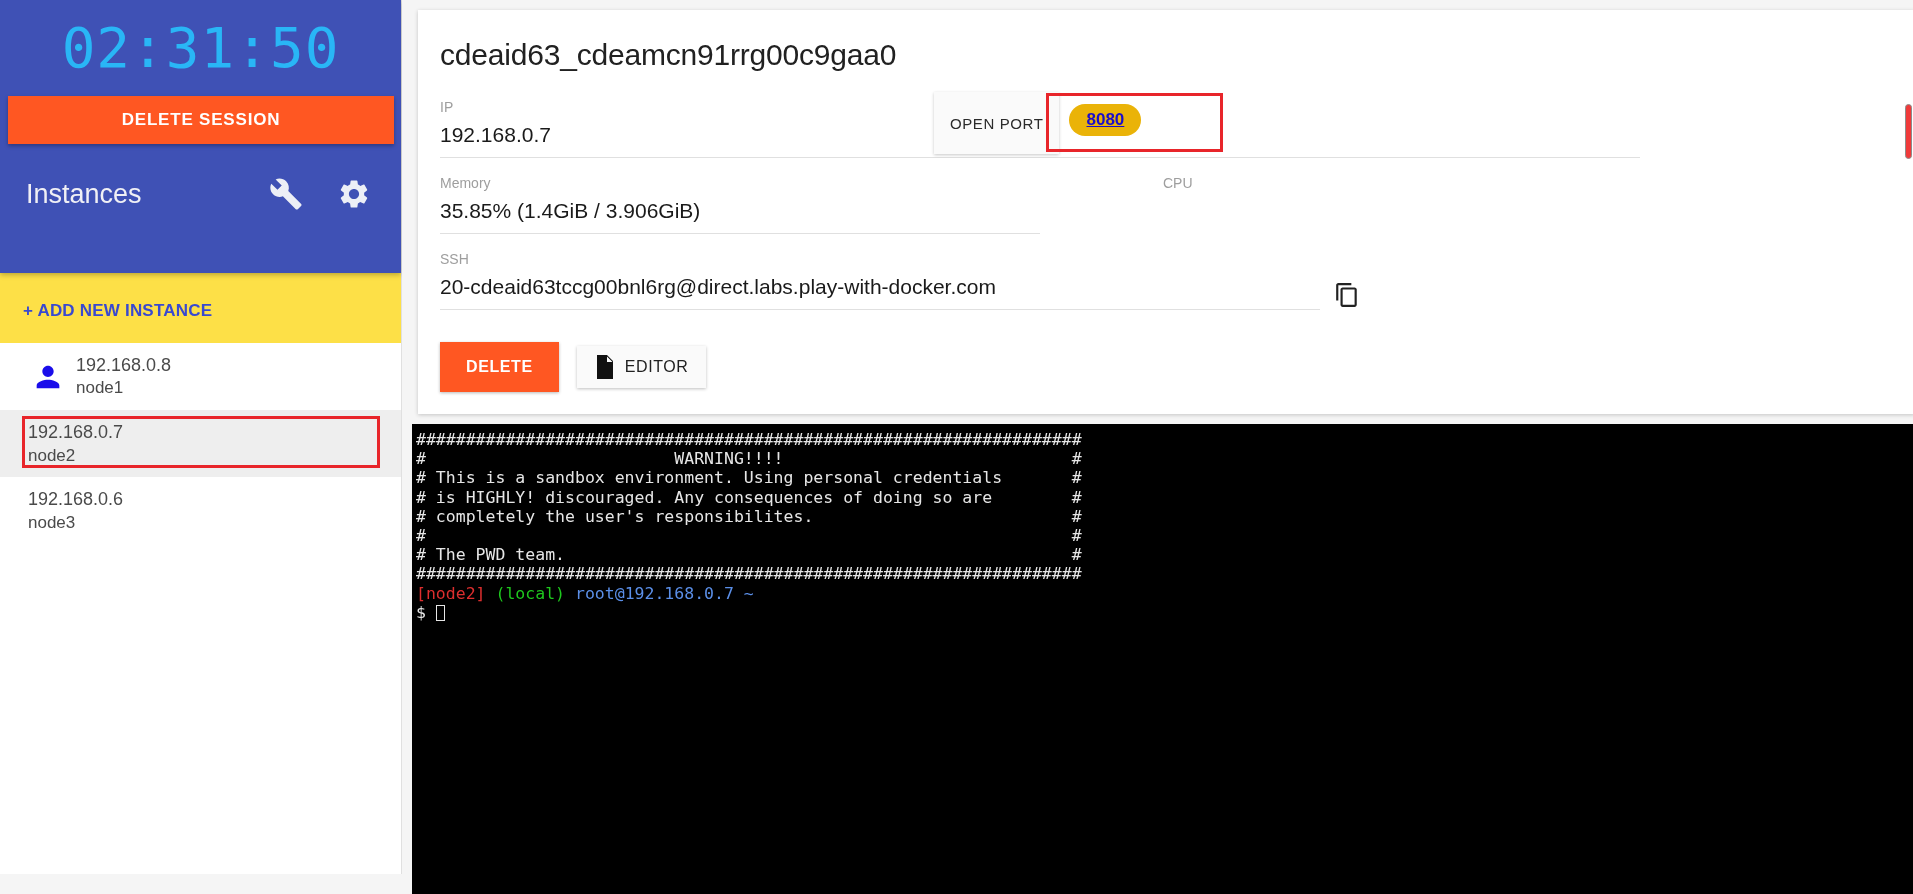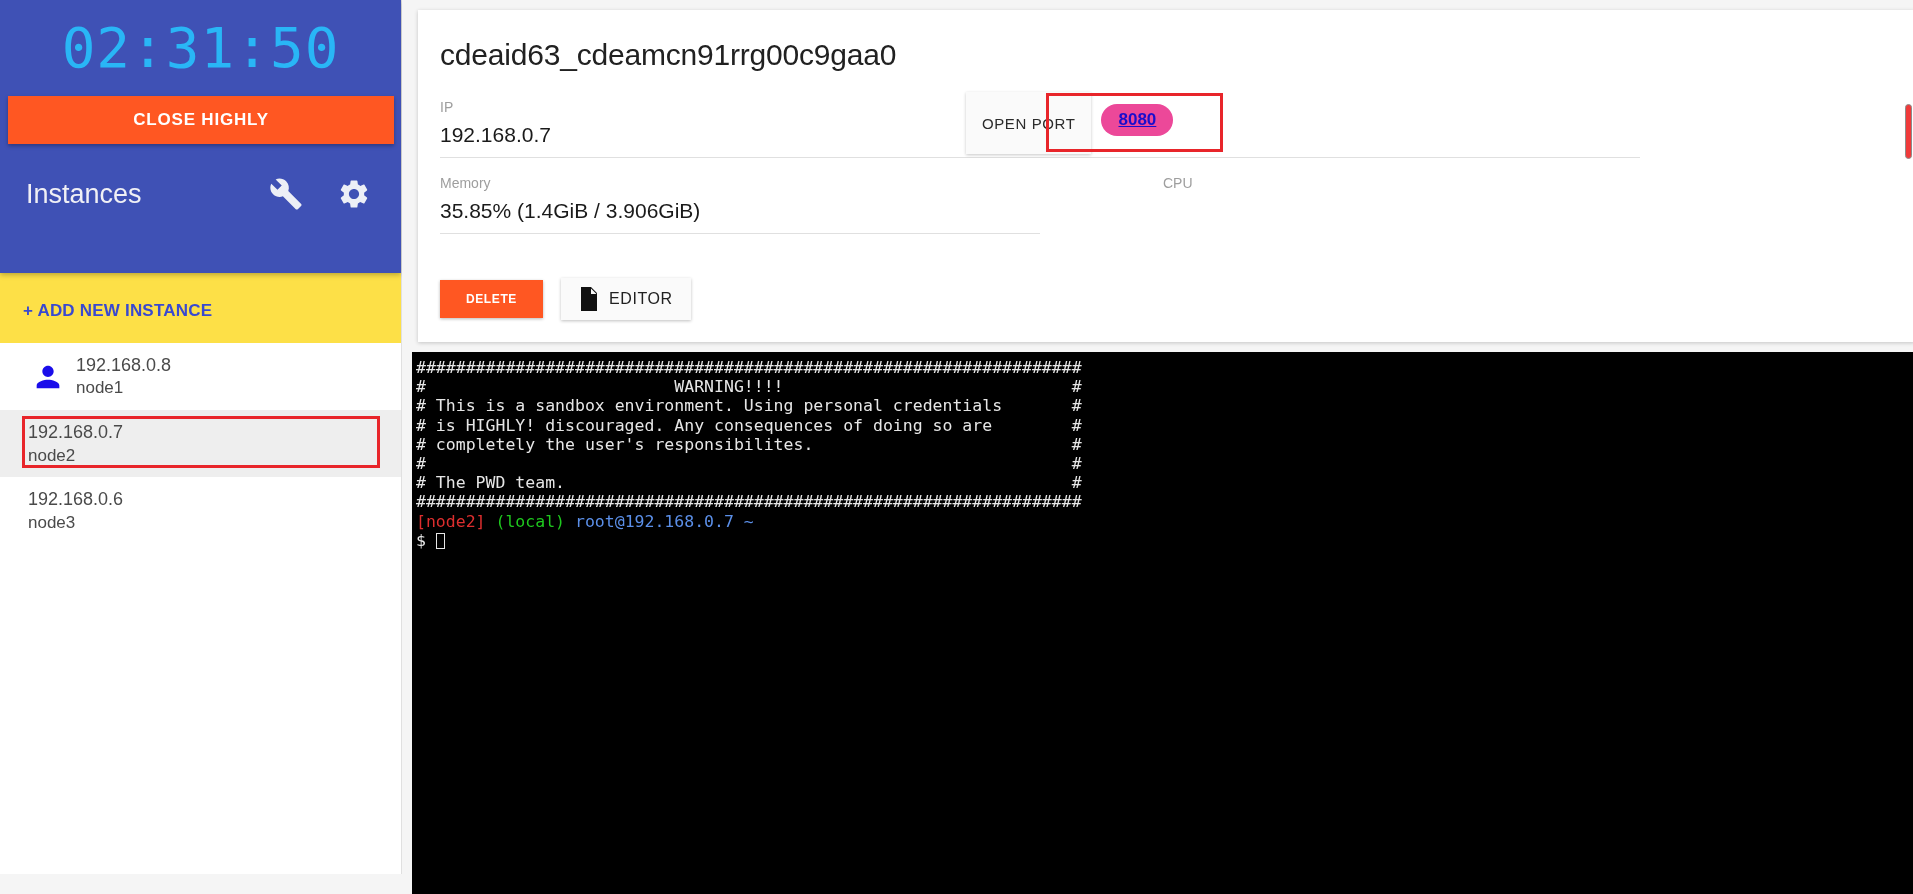--- a/index.html
+++ b/index.html
@@ -138,21 +138,21 @@
     white-space: nowrap;
   }
   .col-ip { width: 600px; }
   .col-port { width: 600px; }
   .col-half { width: 600px; }
   .col-spacer { width: 123px; }
   .row-gap { height: 12px; }
 
   .openport-wrap {
     position: absolute;
-    left: 548px; top: 82px;
+    left: 516px; top: 82px;
     display: flex;
     align-items: flex-start;
     z-index: 5;
   }
   .openport-btn {
     background: #fafafa;
     border: none;
     box-shadow: 0 1px 3px rgba(0,0,0,0.22);
     font-size: 15px;
     letter-spacing: 0.6px;
@@ -161,21 +161,21 @@
     height: 62px;
     cursor: pointer;
     font-family: "Liberation Sans", sans-serif;
   }
   .port-chip-area {
     margin-left: 10px;
     padding-top: 12px;
   }
   .port-chip {
     display: inline-block;
-    background: #ec4899;
+    background: #eab308;
     border-radius: 16px;
     padding: 6px 17px;
     font-size: 17px;
     font-weight: bold;
     color: #1a0dcc;
     text-decoration: underline;
     cursor: pointer;
   }
   .ann-box-port {
     position: absolute;
@@ -190,22 +190,22 @@
   .ssh-field { width: 880px; }
   .copy-icon { margin-left: 14px; margin-bottom: 6px; cursor: pointer; }
   .copy-icon svg { display:block; width: 26px; height: 26px; fill: #222; }
 
   .btn-row { margin-top: 28px; display: flex; align-items: center; }
   .btn-delete {
     background: #ff5722;
     color: #fff;
     border: none;
     padding: 0 26px;
-    height: 38px;
-    font-size: 12px;
+    height: 50px;
+    font-size: 16px;
     font-weight: bold;
     letter-spacing: 0.6px;
     cursor: pointer;
     box-shadow: 0 1px 3px rgba(0,0,0,0.28);
     font-family: "Liberation Sans", sans-serif;
   }
   .btn-editor {
     background: #fafafa;
     color: #212121;
     border: none;
@@ -272,21 +272,21 @@
   }
 </style>
 </head>
 <body>
 
 <div class="app">
 
   <div class="sidebar">
     <div class="sidebar-top">
       <div class="clock">02:31:50</div>
-      <button class="close-session">CLOSE HIGHLY</button>
+      <button class="close-session">DELETE SESSION</button>
       <div class="instances-row">
         <div class="instances-title">Instances</div>
         <span class="tool-icon">
           <svg viewBox="0 0 24 24">
               <path d="M22.7 19l-9.1-9.1c.9-2.3.4-5-1.5-6.9-2-2-5-2.4-7.4-1.3L9 6 6 9 1.6 4.7C.4 7.1.9 10.1 2.9 12.1c1.9 1.9 4.6 2.4 6.9 1.5l9.1 9.1c.4.4 1 .4 1.4 0l2.3-2.3c.5-.4.5-1.1.1-1.4z"></path>
             </svg>
         </span>
         <span class="tool-icon">
           <svg viewBox="0 0 24 24">
               <path d="M19.14 12.94c.04-.3.06-.61.06-.94 0-.32-.02-.64-.07-.94l2.03-1.58c.18-.14.23-.41.12-.61l-1.92-3.32c-.12-.22-.37-.29-.59-.22l-2.39.96c-.5-.38-1.03-.7-1.62-.94l-.36-2.54c-.04-.24-.24-.41-.48-.41h-3.84c-.24 0-.43.17-.47.41l-.36 2.54c-.59.24-1.13.57-1.62.94l-2.39-.96c-.22-.08-.47 0-.59.22L2.74 8.87c-.12.21-.08.47.12.61l2.03 1.58c-.05.3-.09.63-.09.94s.02.64.07.94l-2.03 1.58c-.18.14-.23.41-.12.61l1.92 3.32c.12.22.37.29.59.22l2.39-.96c.5.38 1.03.7 1.62.94l.36 2.54c.05.24.24.41.48.41h3.84c.24 0 .44-.17.47-.41l.36-2.54c.59-.24 1.13-.56 1.62-.94l2.39.96c.22.08.47 0 .59-.22l1.92-3.32c.12-.22.07-.47-.12-.61l-2.01-1.58zM12 15.6c-1.98 0-3.6-1.62-3.6-3.6s1.62-3.6 3.6-3.6 3.6 1.62 3.6 3.6-1.62 3.6-3.6 3.6z"></path>
@@ -359,20 +359,31 @@
           <div class="field-value">35.85% (1.4GiB / 3.906GiB)</div>
         </div>
         <div class="col-spacer"></div>
         <div class="field col-half">
           <div class="field-label">CPU</div>
         </div>
       </div>
 
       <div class="row-gap"></div>
 
+      <div class="ssh-row">
+        <div class="field ssh-field">
+          <div class="field-label">SSH</div>
+          <div class="field-value">20-cdeaid63tccg00bnl6rg@direct.labs.play-with-docker.com</div>
+        </div>
+        <span class="copy-icon">
+          <svg viewBox="0 0 24 24">
+              <path d="M16 1H4c-1.1 0-2 .9-2 2v14h2V3h12V1zm3 4H8c-1.1 0-2 .9-2 2v14c0 1.1.9 2 2 2h11c1.1 0 2-.9 2-2V7c0-1.1-.9-2-2-2zm0 16H8V7h11v14z"></path>
+            </svg>
+        </span>
+      </div>
 
       <div class="btn-row">
         <button class="btn-delete">DELETE</button>
         <button class="btn-editor">
           <svg viewBox="0 0 20 24">
               <path d="M2 0h10l6 6v18H2V0zm10 1.5V7h5.5L12 1.5z"></path>
             </svg>
           <span>EDITOR</span>
         </button>
       </div>

